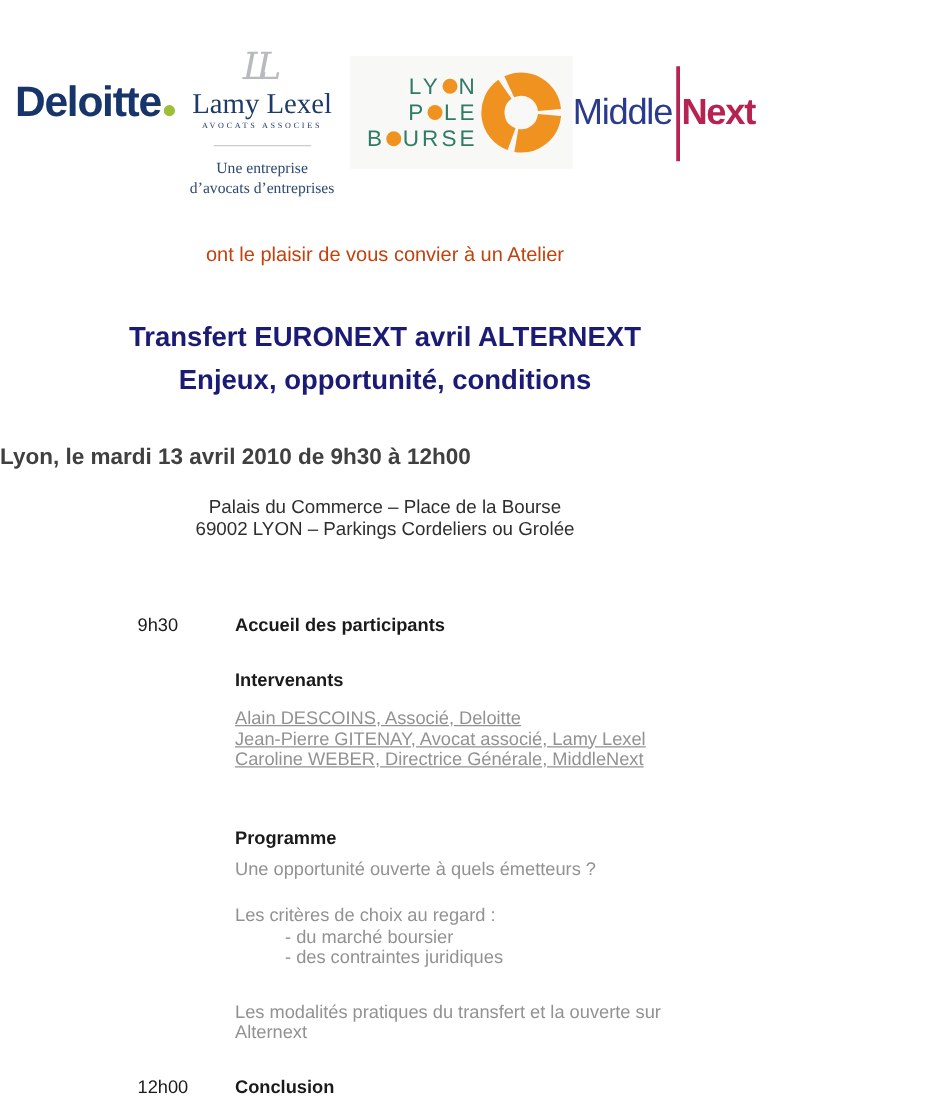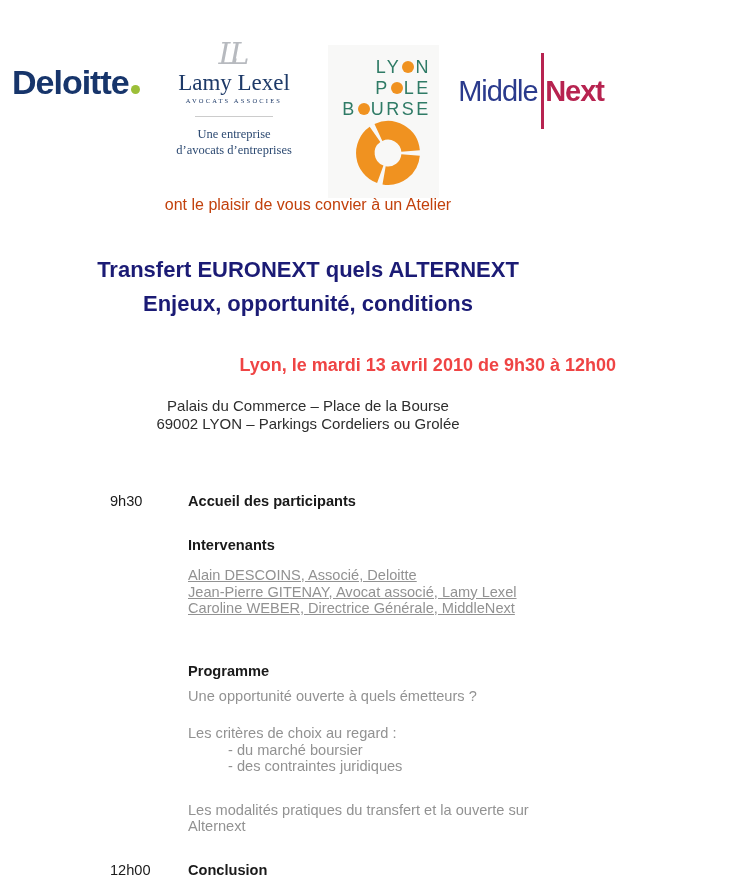--- a/index.html
+++ b/index.html
@@ -76,21 +76,20 @@
     color: #2d4a72;
   }
 
   
   .logo-lpb {
     margin-top: 8px;
     background: #f8f8f7;
     padding: 12px 8px 12px 14px;
     display: flex;
     align-items: center;
-    flex-direction: column;
   }
   .lpb-text { text-align: right; }
   .lpb-line {
     font-size: 18px;
     line-height: 21px;
     letter-spacing: 2.5px;
     color: #2f7b66;
     font-weight: 500;
     white-space: nowrap;
   }
@@ -139,25 +138,25 @@
   .title-block {
     margin-top: 38px;
     text-align: center;
     font-size: 22px;
     font-weight: bold;
     line-height: 34px;
     color: #1b1b75;
   }
   .date-line {
     margin-top: 33px;
-    text-align: right;
+    text-align: left;
     font-size: 18px;
     font-weight: bold;
     line-height: 22px;
-    color: #ef4444;
+    color: #404040;
   }
   .address-block {
     margin-top: 21px;
     text-align: center;
     font-size: 15px;
     line-height: 17.5px;
     color: #2e2e2e;
   }
 
   
@@ -222,21 +221,21 @@
 
     <div class="logo-mn">
       <span class="mn-middle">Middle</span><span class="mn-bar"></span><span class="mn-next">Next</span>
     </div>
 
   </header>
 
   <div class="intro">ont le plaisir de vous convier à un Atelier</div>
 
   <div class="title-block">
-    <div>Transfert EURONEXT quels ALTERNEXT</div>
+    <div>Transfert EURONEXT avril ALTERNEXT</div>
     <div>Enjeux, opportunité, conditions</div>
   </div>
 
   <div class="date-line">Lyon, le mardi 13 avril 2010 de 9h30 à 12h00</div>
 
   <div class="address-block">
     <div>Palais du Commerce – Place de la Bourse</div>
     <div>69002 LYON – Parkings Cordeliers ou Grolée</div>
   </div>
 

